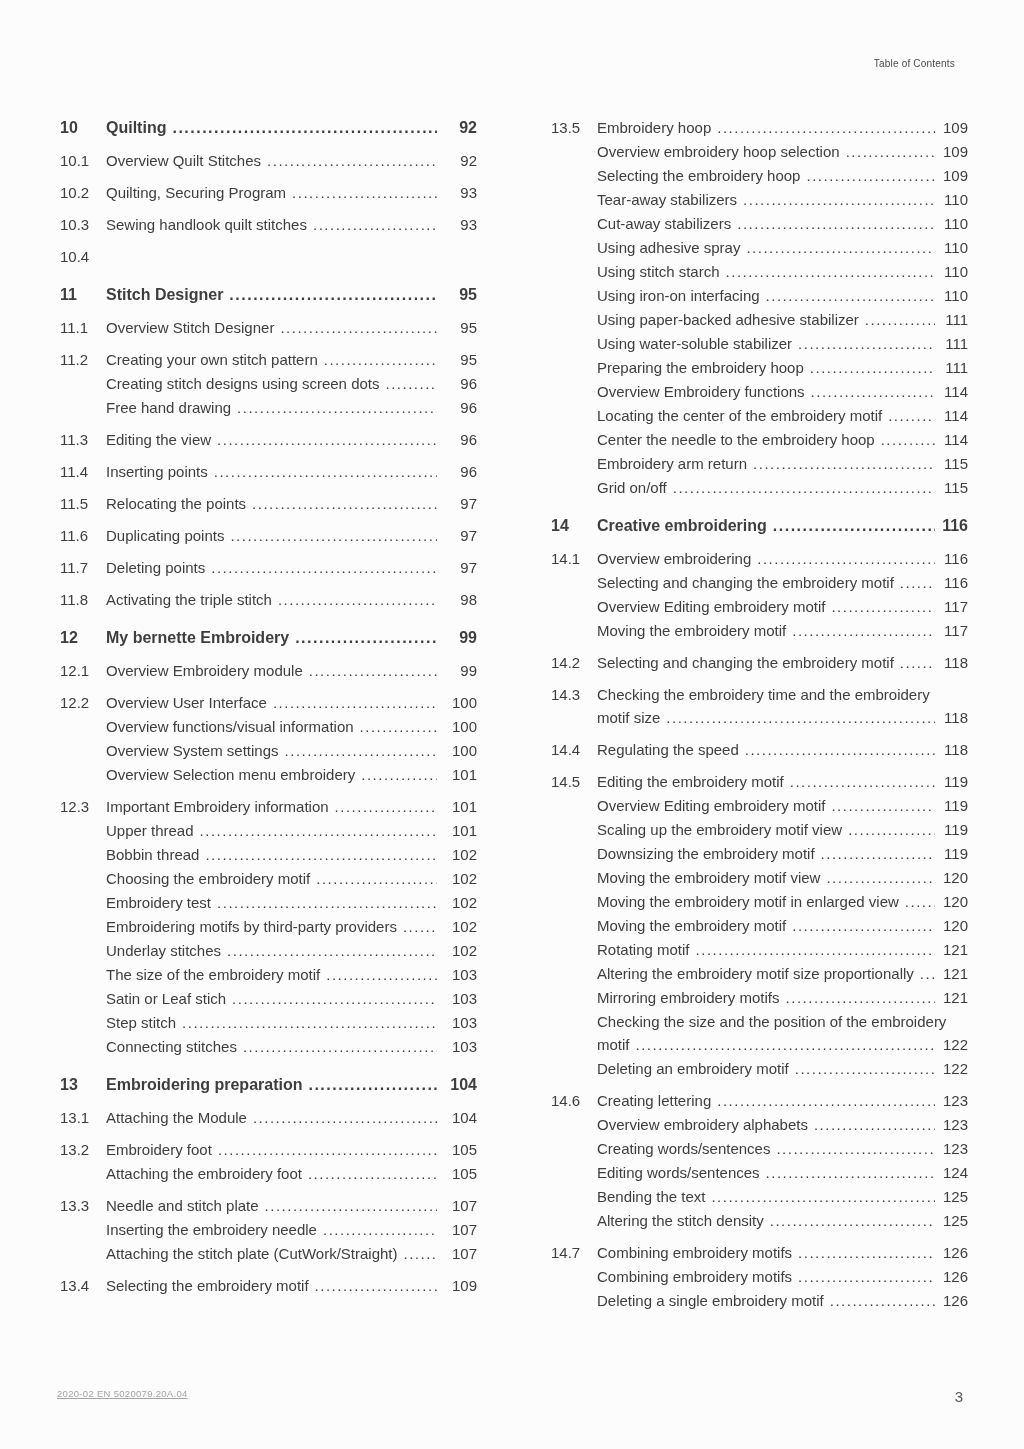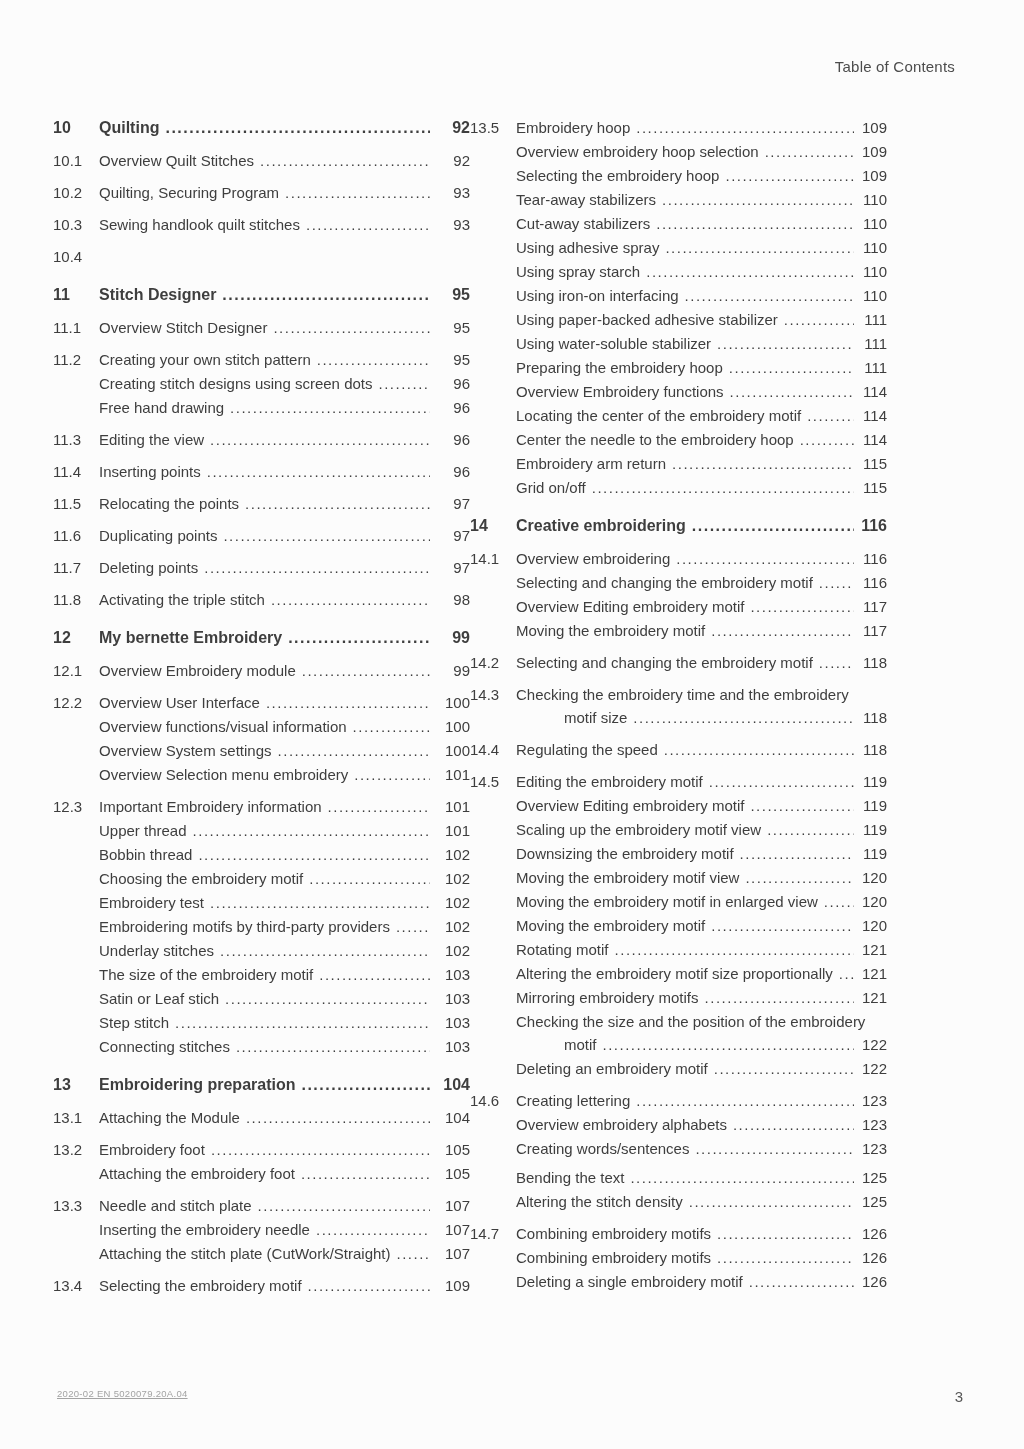--- a/index.html
+++ b/index.html
@@ -12,41 +12,41 @@
   .page{
     position:relative;
     width:1024px;height:1449px;
     margin:0 auto;
     background:var(--page-background);
     color:var(--text);
     overflow:hidden;
   }
   .page-header{
     position:absolute;top:58px;right:69px;
-    font-size:15px;color:#4c4c4c;letter-spacing:.2px;text-align:right;
+    font-size:10px;color:#4c4c4c;letter-spacing:.2px;text-align:right;
   }
   .toc{
-    position:absolute;left:53px;top:118px;
+    position:absolute;left:60px;top:118px;
     width:908px;
-    display:flex;
+    display:flex;gap:74px;
   }
   .toc-col{width:417px;flex:0 0 417px;}
   .toc-row{
     display:flex;
     line-height:19px;
     font-size:15px;
     margin-top:13px;
   }
   .toc-col > .toc-row:first-child{margin-top:0;}
   .toc-row.sub{margin-top:5px;font-size:15px;}
   .toc-row.chapter{margin-top:19px;font-weight:bold;font-size:16px;line-height:20px;}
   .toc-num{flex:0 0 46px;width:46px;}
   .toc-body{flex:1;min-width:0;}
   .toc-line{display:flex;align-items:baseline;}
-  .toc-line + .toc-line{margin-top:4px;margin-left:48px;}
+  .toc-line + .toc-line{margin-top:4px;}
   .toc-title{white-space:nowrap;}
   .toc-dots{
     flex:1 1 auto;min-width:8px;
     overflow:hidden;white-space:nowrap;
     margin-left:6px;
   }
   .toc-dots::after{
     content:"..........................................................................................................................................................................................";
     letter-spacing:1.5px;
   }
@@ -534,21 +534,21 @@
               <span class="toc-title">Using adhesive spray</span>
               <span class="toc-dots"></span>
               <span class="toc-page">110</span>
             </div>
           </div>
         </div>
         <div class="toc-row sub">
           <span class="toc-num"></span>
           <div class="toc-body">
             <div class="toc-line">
-              <span class="toc-title">Using spray starch</span>
+              <span class="toc-title">Using stitch starch</span>
               <span class="toc-dots"></span>
               <span class="toc-page">110</span>
             </div>
           </div>
         </div>
         <div class="toc-row sub">
           <span class="toc-num"></span>
           <div class="toc-body">
             <div class="toc-line">
               <span class="toc-title">Using iron-on interfacing</span>
@@ -868,20 +868,27 @@
           <div class="toc-body">
             <div class="toc-line">
               <span class="toc-title">Creating words/sentences</span>
               <span class="toc-dots"></span>
               <span class="toc-page">123</span>
             </div>
           </div>
         </div>
         <div class="toc-row sub">
           <span class="toc-num"></span>
+          <div class="toc-body">
+            <div class="toc-line">
+              <span class="toc-title">Editing words/sentences</span>
+              <span class="toc-dots"></span>
+              <span class="toc-page">124</span>
+            </div>
+          </div>
         </div>
         <div class="toc-row sub">
           <span class="toc-num"></span>
           <div class="toc-body">
             <div class="toc-line">
               <span class="toc-title">Bending the text</span>
               <span class="toc-dots"></span>
               <span class="toc-page">125</span>
             </div>
           </div>

